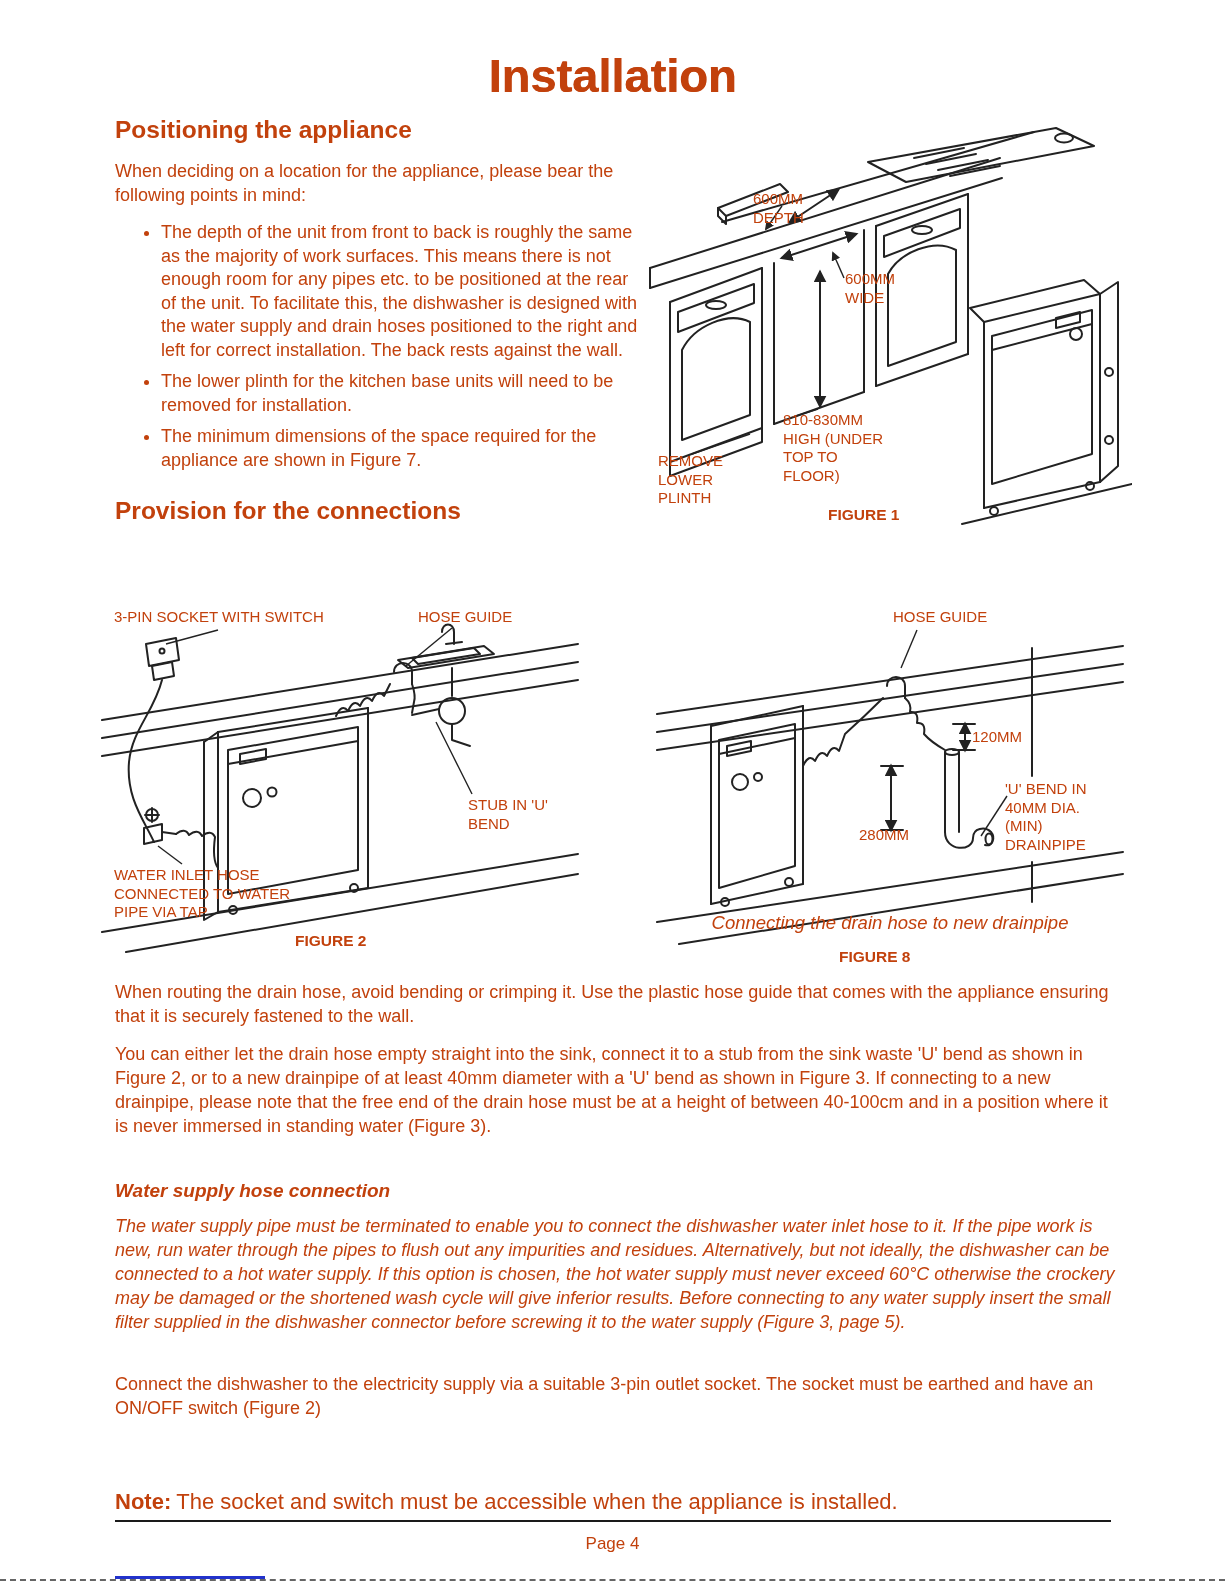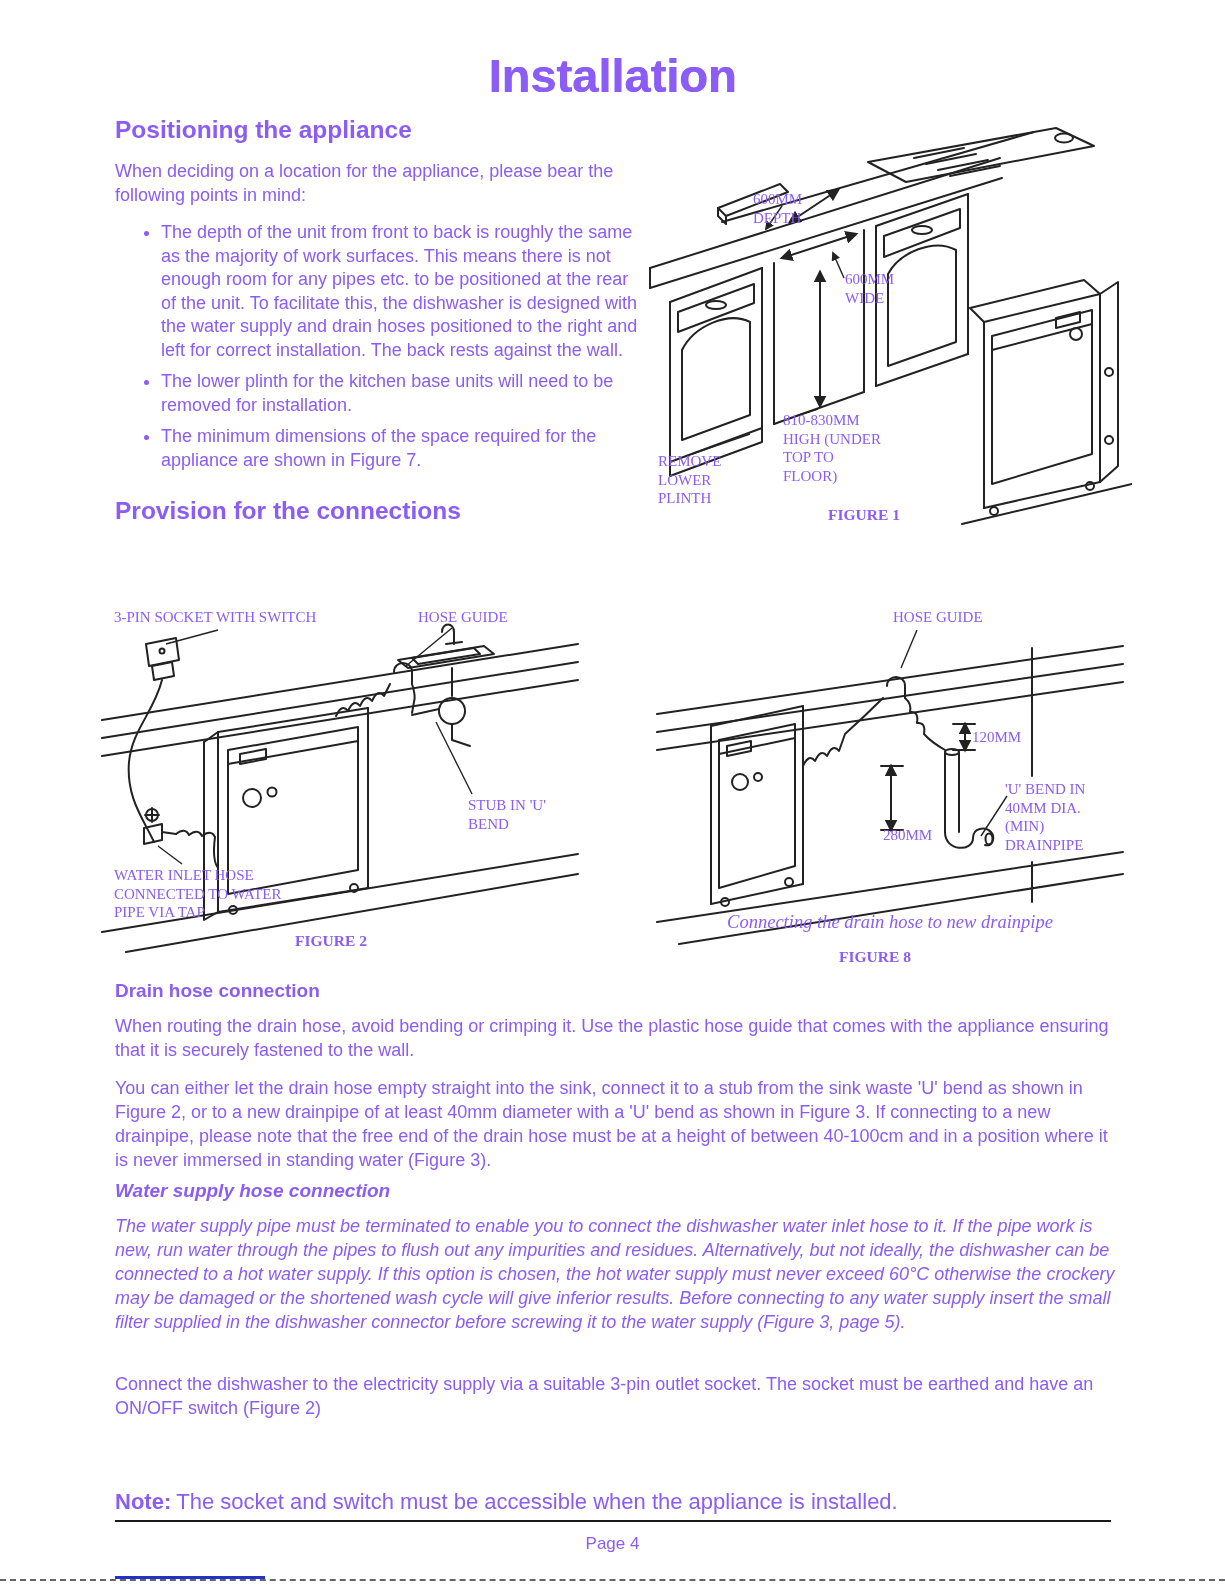--- a/index.html
+++ b/index.html
@@ -1,33 +1,33 @@
 <!DOCTYPE html>
 <html><head>
 <meta charset="utf-8">
 <style>
   html,body{margin:0;padding:0;background:#ffffff;}
   .page{position:relative;width:1225px;height:1585px;background:#fff;
-        font-family:"Liberation Sans",sans-serif;color:#8b5cf6;overflow:hidden;}
+        font-family:"Liberation Sans",sans-serif;color:#c2410c;overflow:hidden;}
   .title{position:absolute;top:48px;left:0;width:100%;text-align:center;
          font-size:47px;font-weight:800;margin:0;
          text-shadow:0.6px 0 0 currentColor;}
   h2{font-size:24.5px;font-weight:700;margin:0 0 16px;}
   h3{font-size:19px;font-weight:700;margin:0 0 12px;}
   p{font-size:18px;line-height:24px;margin:0 0 14px;}
   section{position:absolute;}
   .positioning{left:115px;top:116px;width:524px;}
   .positioning p,.positioning li{line-height:23.5px;}
   .positioning ul{margin:12px 0 0;padding-left:46px;font-size:18px;}
   .positioning li{margin-bottom:8px;}
   .provision{left:115px;top:497px;width:1000px;}
   .drain{left:115px;top:980px;width:1000px;}
   .water{left:115px;top:1180px;width:1004px;font-style:italic;}
   .electrical{left:115px;top:1372px;width:1000px;}
-  figure{position:absolute;margin:0;padding:0;font-family:Liberation Serif, serif;}
+  figure{position:absolute;margin:0;padding:0;}
   .fig1{left:632px;top:110px;width:500px;height:428px;}
   .fig2{left:100px;top:600px;width:480px;height:362px;}
   .fig3{left:655px;top:600px;width:470px;height:372px;}
   figure svg{position:absolute;left:0;top:0;}
   .figlabel{position:absolute;font-size:15px;line-height:18.5px;white-space:pre-line;}
   .figcap{position:absolute;font-size:15.5px;font-weight:700;}
   .subcap{position:absolute;left:0;top:312px;width:100%;text-align:center;
           font-size:18.5px;font-style:italic;}
   .note{position:absolute;left:115px;top:1490px;width:1000px;font-size:22px;margin:0;}
   .note strong{margin-right:5px;}
@@ -242,27 +242,26 @@
         <path d="M262,30 L246,68"></path>
         <path d="M352,196 L326,236"></path>
       </g>
     </svg>
     <div class="figlabel" style="left:238px;top:8px;">HOSE GUIDE</div>
     <div class="figlabel" style="left:317px;top:128px;">120MM</div>
     <div class="figlabel" style="left:350px;top:180px;">'U' BEND IN
 40MM DIA.
 (MIN)
 DRAINPIPE</div>
-    <div class="figlabel" style="left:204px;top:226px;margin-left:24px;">280MM</div>
+    <div class="figlabel" style="left:204px;top:226px;">280MM</div>
     <div class="subcap">Connecting the drain hose to new drainpipe</div>
     <div class="figcap" style="left:184px;top:348px;">FIGURE 8</div>
   </figure>
 
   <section class="drain">
-    <h3>Drain hose connection</h3>
     <p>When routing the drain hose, avoid bending or crimping it. Use the plastic hose guide that comes with the appliance ensuring that it is securely fastened to the wall.</p>
     <p>You can either let the drain hose empty straight into the sink, connect it to a stub from the sink waste 'U' bend as shown in Figure 2, or to a new drainpipe of at least 40mm diameter with a 'U' bend as shown in Figure 3. If connecting to a new drainpipe, please note that the free end of the drain hose must be at a height of between 40-100cm and in a position where it is never immersed in standing water (Figure 3).</p>
   </section>
 
   <section class="water">
     <h3>Water supply hose connection</h3>
     <p>The water supply pipe must be terminated to enable you to connect the dishwasher water inlet hose to it. If the pipe work is new, run water through the pipes to flush out any impurities and residues. Alternatively, but not ideally, the dishwasher can be connected to a hot water supply. If this option is chosen, the hot water supply must never exceed 60°C otherwise the crockery may be damaged or the shortened wash cycle will give inferior results. Before connecting to any water supply insert the small filter supplied in the dishwasher connector before screwing it to the water supply (Figure 3, page 5).</p>
   </section>
 
   <section class="electrical">

